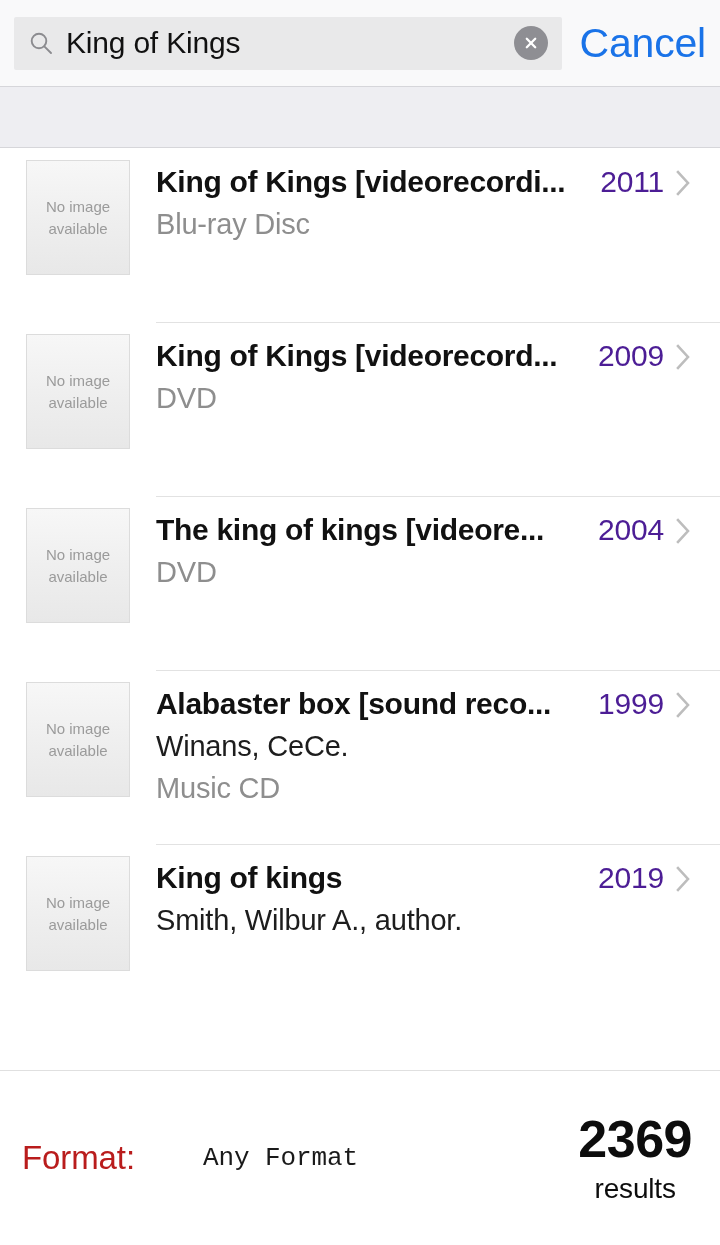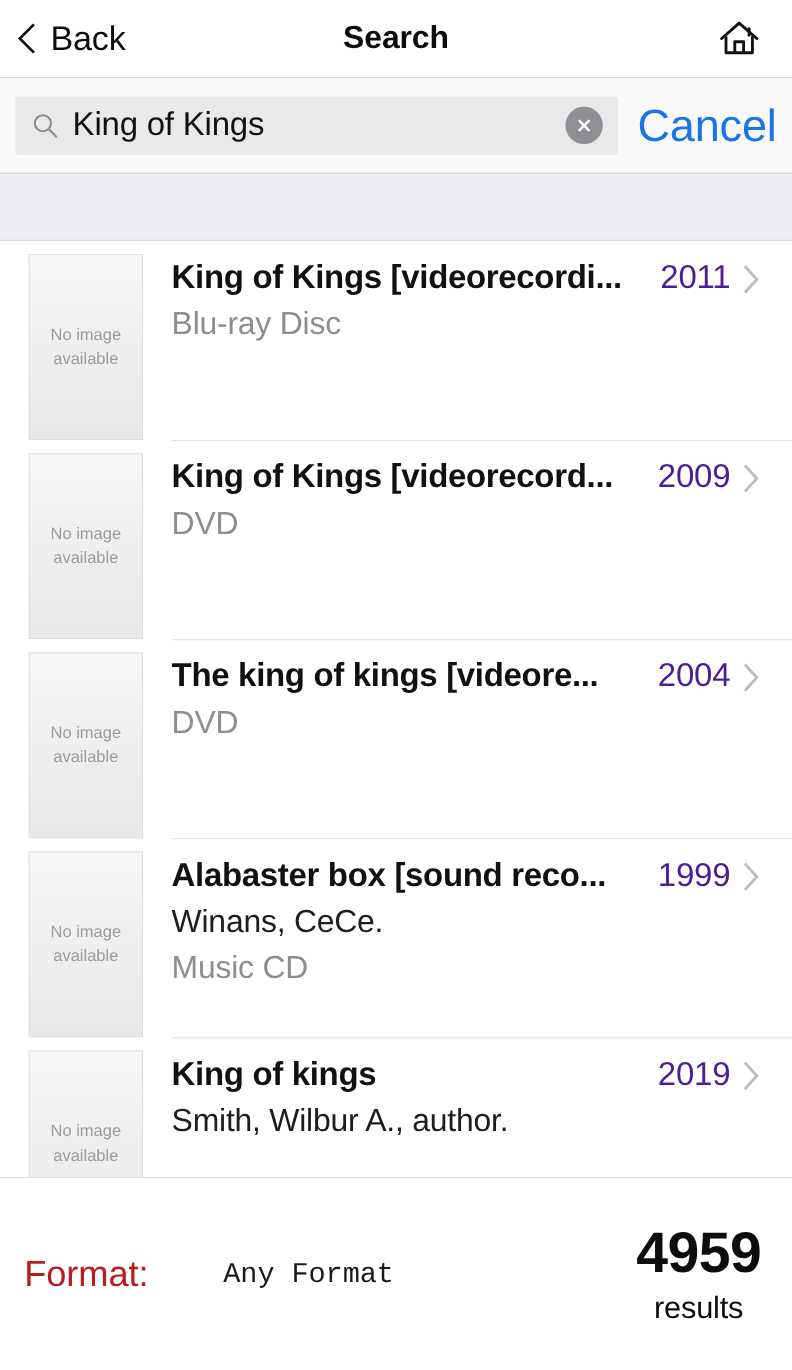--- a/index.html
+++ b/index.html
@@ -145,21 +145,21 @@
   }
   .result-row {
     position: relative;
     display: flex;
     padding-left: 26px;
     cursor: pointer;
   }
   .thumb {
     flex: none;
     width: 104px;
-    height: 169px;
+    height: 115px;
     margin-top: 12px;
     background: linear-gradient(180deg, #f7f7f7 0%, #efefef 50%, #e8e8e8 100%);
     border: 1px solid #dcdcdc;
     display: flex;
     flex-direction: column;
     align-items: center;
     justify-content: center;
     gap: 7px;
   }
   .thumb span {
@@ -265,39 +265,20 @@
     color: #0d0d0d;
     margin-top: 10px;
     letter-spacing: -0.2px;
   }
 </style>
 </head>
 <body>
 
 <div id="app">
 
-  <div class="header">
-    <button class="back-btn">
-      <svg class="back-chevron" viewBox="0 0 20 30">
-        <polyline points="16,3 4,15 16,27" fill="none" stroke="#111111" stroke-width="2.4" stroke-linecap="square" stroke-linejoin="miter"></polyline>
-      </svg>
-      <span class="back-label">Back</span>
-    </button>
-
-    <div class="header-title">Search</div>
-
-    <button class="home-btn">
-      <svg width="36" height="34" viewBox="0 0 36 34">
-        <path d="M2 17 L18 3 L34 17" fill="none" stroke="#111111" stroke-width="2.6" stroke-linecap="round" stroke-linejoin="round"></path>
-        <path d="M6 15 L6 30 L30 30 L30 15" fill="none" stroke="#111111" stroke-width="2.6" stroke-linejoin="round"></path>
-        <path d="M14 30 L14 20 L22 20 L22 30" fill="none" stroke="#111111" stroke-width="2.6" stroke-linejoin="round"></path>
-        <path d="M27 8 L27 14" fill="none" stroke="#111111" stroke-width="2.6" stroke-linecap="round"></path>
-      </svg>
-    </button>
-  </div>
 
   <div class="searchbar-wrap">
     <div class="search-field">
       <svg class="search-magnifier" width="26" height="26" viewBox="0 0 26 26">
         <circle cx="11" cy="11" r="7.3" fill="none" stroke="#8b8b8f" stroke-width="1.9"></circle>
         <line x1="16.3" y1="16.3" x2="23" y2="23" stroke="#8b8b8f" stroke-width="1.9" stroke-linecap="round"></line>
       </svg>
       <span class="search-text" title="Search">King of Kings</span>
       <button class="clear-btn">
         <svg width="20" height="20" viewBox="0 0 20 20">
@@ -408,18 +389,18 @@
         <div class="row-author">Smith, Wilbur A., author.</div>
       </div>
     </div>
 
   </div>
 
   <div class="footer">
     <span class="format-label">Format:</span>
     <span class="format-value">Any Format</span>
     <div class="results-count">
-      <span class="count-number">4959</span>
+      <span class="count-number">2369</span>
       <span class="count-word">results</span>
     </div>
   </div>
 
 </div>
 
 </body></html>

